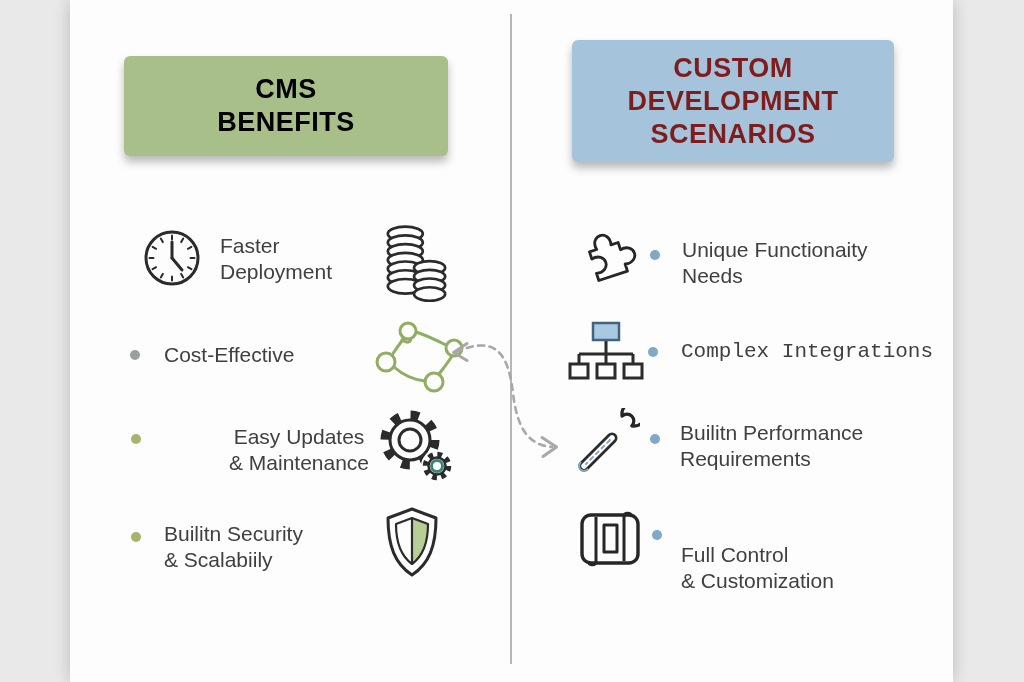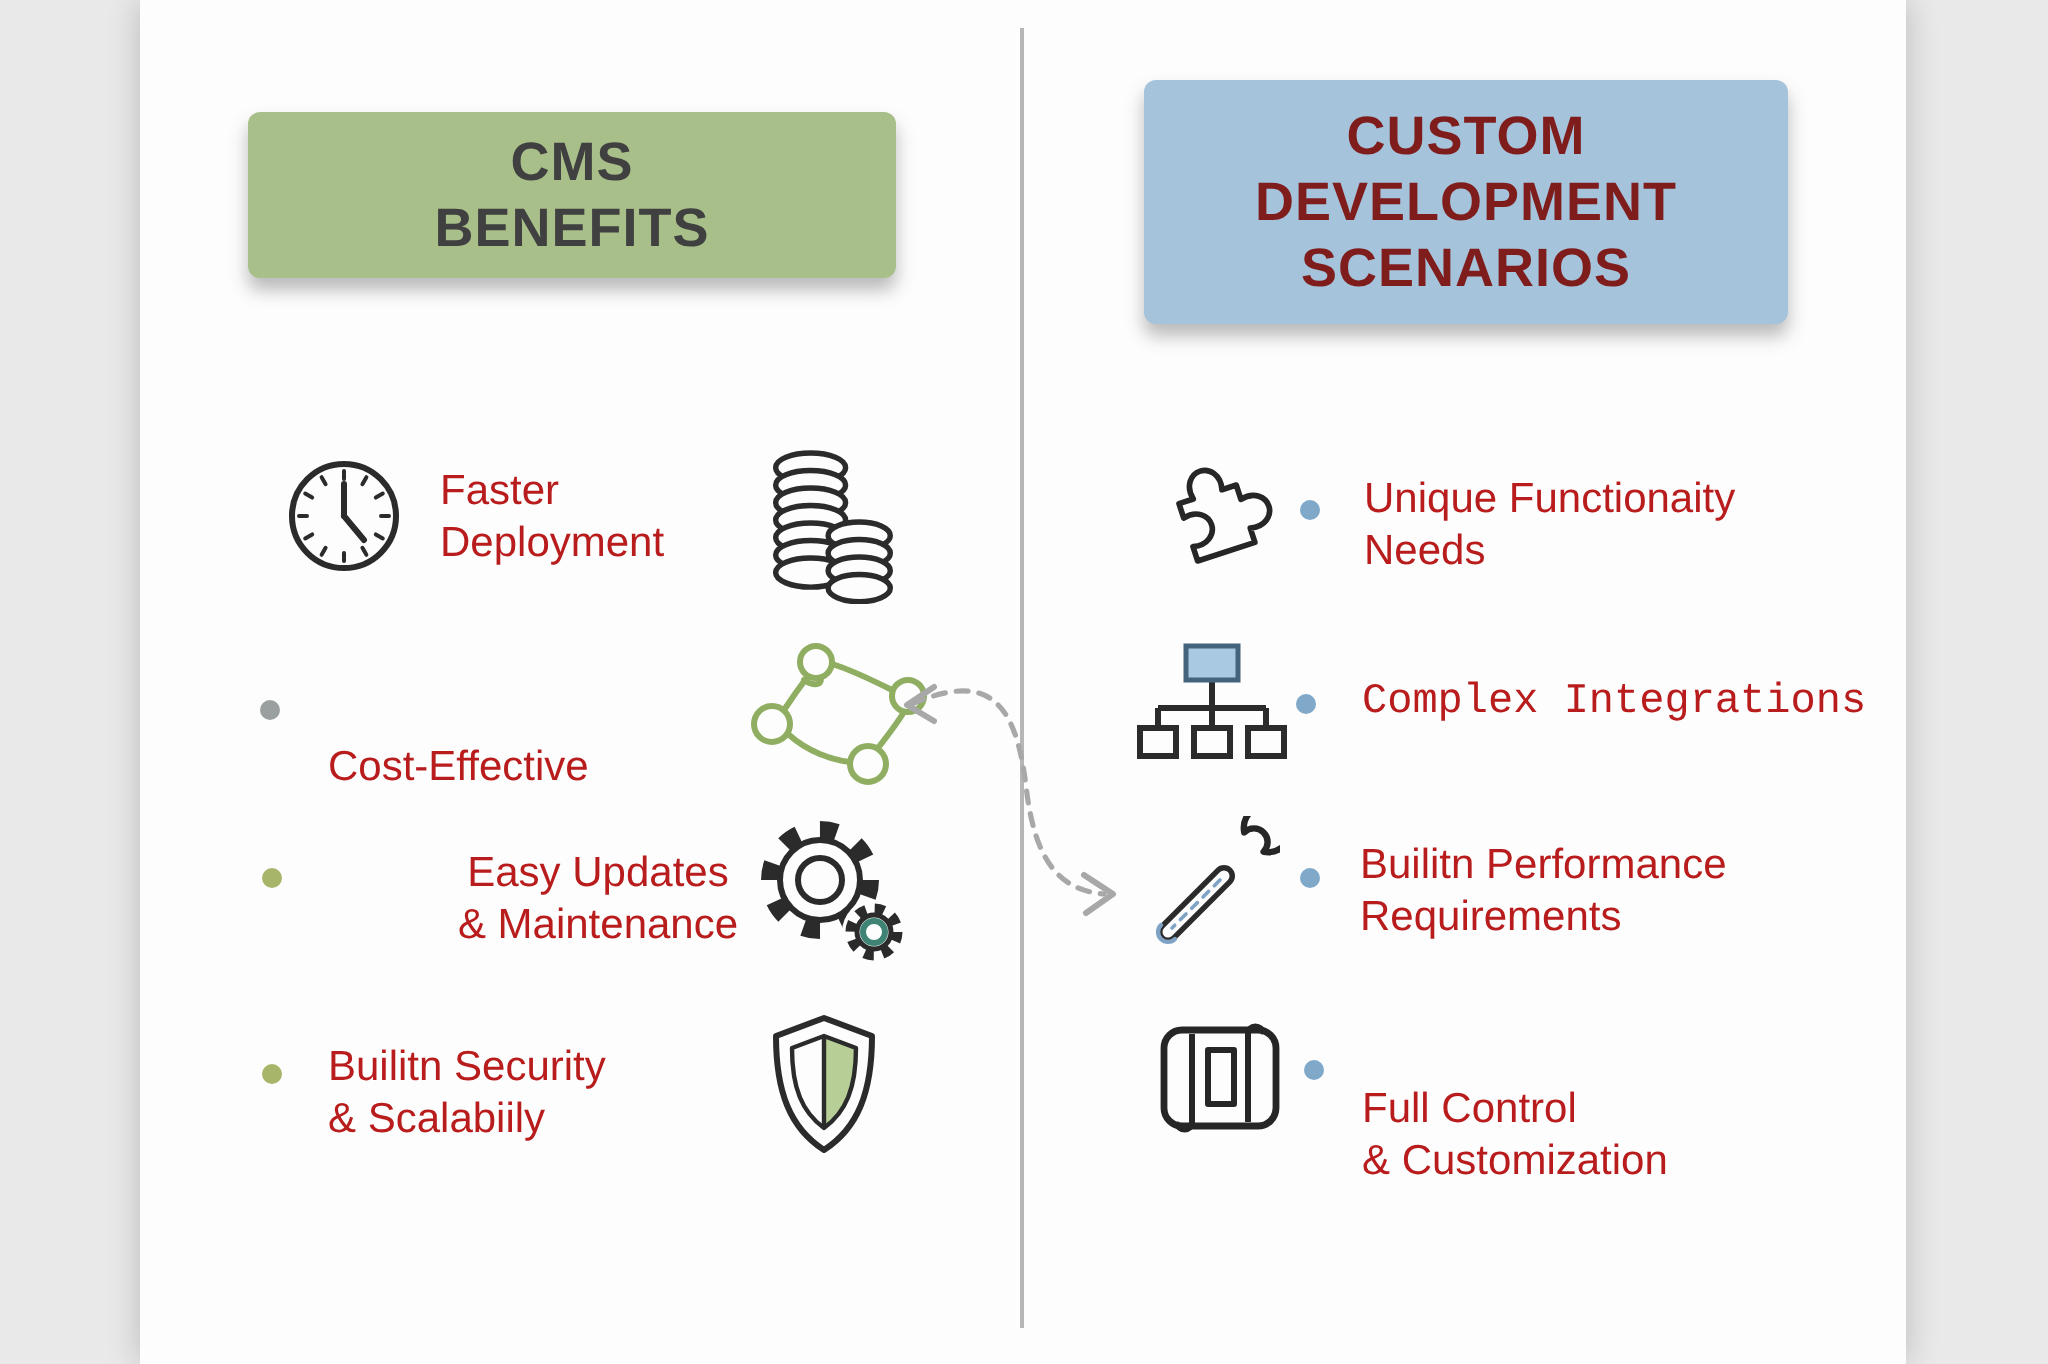--- a/index.html
+++ b/index.html
@@ -16,25 +16,25 @@
     box-shadow:0 0 16px rgba(0,0,0,0.20);
   }
   .abs{position:absolute;}
   .hdr{
     display:flex;align-items:center;justify-content:center;
     text-align:center;white-space:pre-line;
     font-weight:700;font-size:27px;line-height:33px;letter-spacing:0.5px;
     border-radius:6px;
     box-shadow:0 6px 9px rgba(60,60,60,0.35);
   }
-  .hdr-green{left:124px;top:56px;width:324px;height:83px;background:#a9bf8a;color:#404040;}
+  .hdr-green{left:124px;top:56px;width:324px;height:100px;background:#a9bf8a;color:#000000;}
   .hdr-blue{left:572px;top:40px;width:322px;height:122px;background:#a5c4dc;color:#7f1d1d;}
   .divider{left:510px;top:14px;width:2px;height:650px;background:#b6b6b6;}
   .item-text{
-    font-size:21px;line-height:26px;color:#b91c1c;
+    font-size:21px;line-height:26px;color:#404040;
     white-space:pre-line;width:270px;
   }
   .bullet{width:10px;height:10px;border-radius:50%;}
   .b-gray{background:#9aa0a0;}
   .b-green{background:#a7b56a;}
   .b-blue{background:#7fa8c9;}
   svg{display:block;}
 </style>
 </head>
 <body>
@@ -89,21 +89,21 @@
         <ellipse cx="24" cy="66" rx="18" ry="7.5"></ellipse>
         <ellipse cx="49" cy="47" rx="16" ry="7"></ellipse>
           <ellipse cx="49" cy="56" rx="16" ry="7"></ellipse>
         <ellipse cx="49" cy="65" rx="16" ry="7"></ellipse>
           <ellipse cx="49" cy="74" rx="16" ry="7"></ellipse>
       </g>
     </svg>
   </div>
 
   <div class="abs bullet b-gray" style="left:130px;top:350px;"></div>
-  <div class="abs item-text" style="left:164px;top:342px;margin-top:29px;">Cost-Effective</div>
+  <div class="abs item-text" style="left:164px;top:342px;">Cost-Effective</div>
   <div class="abs" style="left:374px;top:318px;">
     <svg width="92" height="80" viewBox="0 0 92 80" fill="none" stroke="#8fae62" stroke-width="3" stroke-linecap="round">
       <path d="M30 20 C24 28 20 34 18 37"></path>
       <path d="M42 14 C52 17 62 22 72 27"></path>
       <path d="M78 38 C73 46 68 52 65 56"></path>
       <path d="M20 49 C30 58 42 62 51 63"></path>
       <path d="M28 22 C34 26 38 24 36 19"></path>
       <circle cx="34" cy="13" r="8" fill="#fdfdfd"></circle>
       <circle cx="80" cy="30" r="8" fill="#fdfdfd"></circle>
       <circle cx="12" cy="44" r="9" fill="#fdfdfd"></circle>

